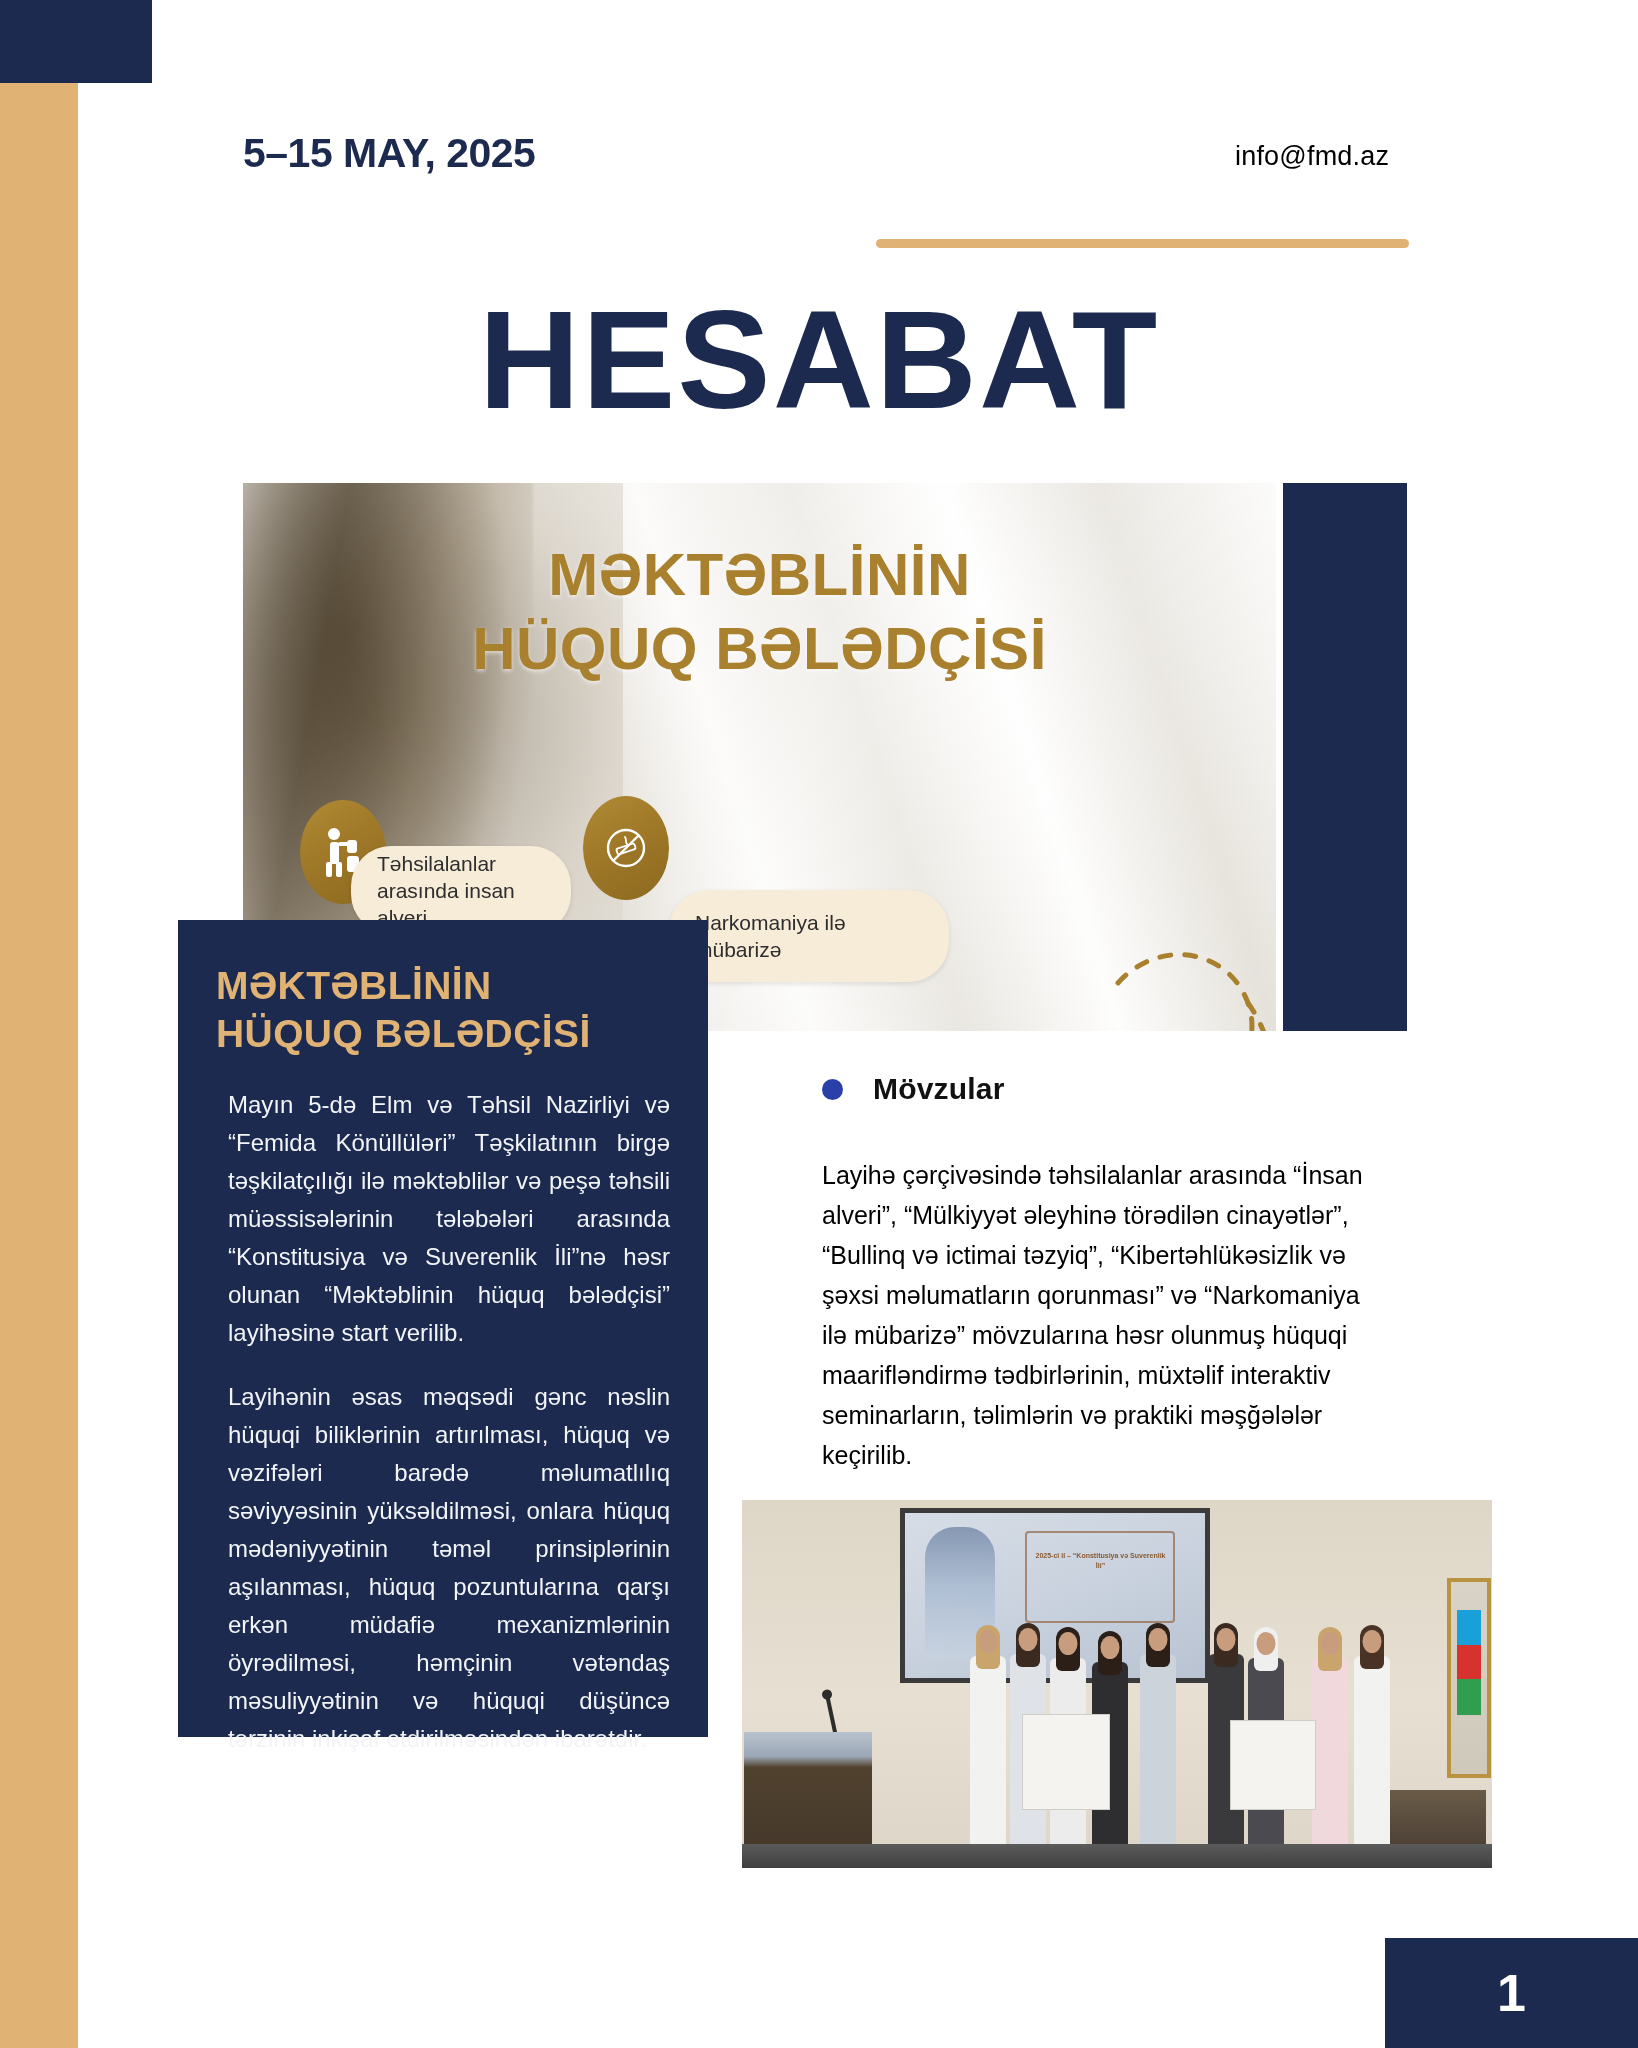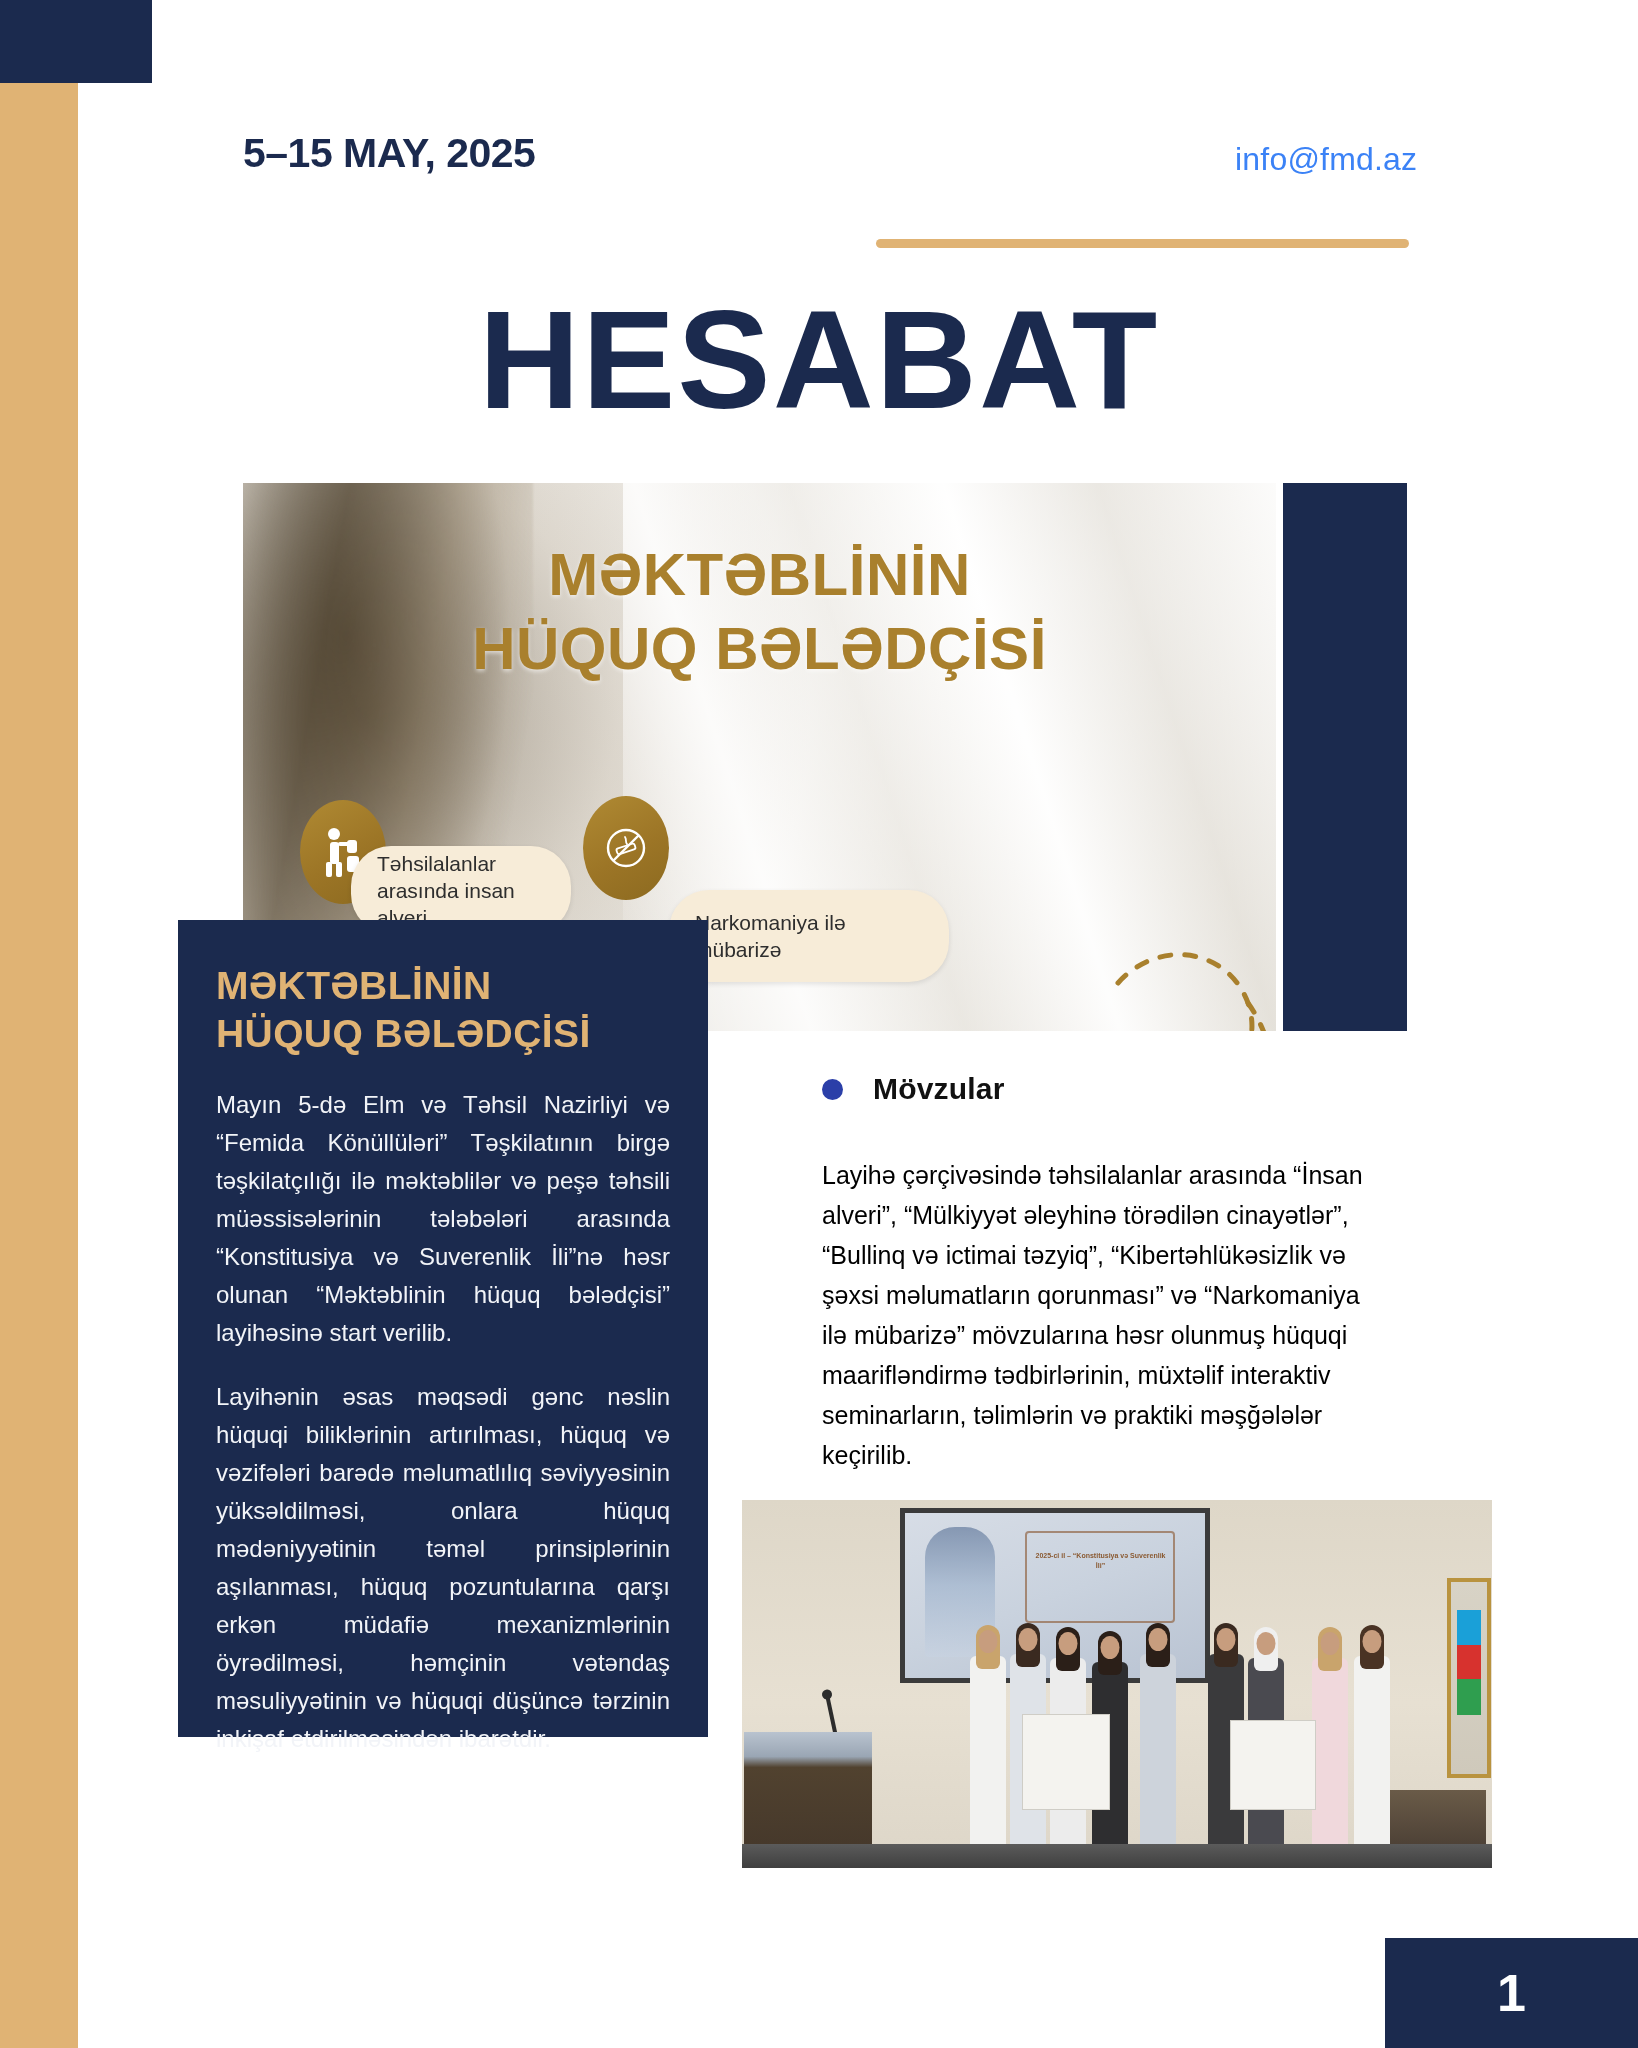--- a/index.html
+++ b/index.html
@@ -43,23 +43,23 @@
     font-size: 41px;
     font-weight: 800;
     letter-spacing: -0.5px;
     color: #1b2a4e;
     font-family: "Liberation Sans", sans-serif;
     white-space: nowrap;
   }
   .header-email {
     position: absolute;
     left: 1235px; top: 11px;
-    font-size: 32px;
+    font-size: 27px;
     font-weight: 400;
-    color: #3b82f6;
+    color: #000000;
     letter-spacing: 0.2px;
     white-space: nowrap;
   }
 
   .gold-rule {
     position: absolute;
     left: 876px; top: 239px;
     width: 533px; height: 9px;
     background: #e0b374;
     border-radius: 5px;
@@ -175,20 +175,21 @@
     letter-spacing: 0.4px;
     margin-bottom: 28px;
   }
   .navy-card p {
     color: #f2f4f8;
     font-size: 24px;
     line-height: 38px;
     text-align: justify;
     margin-bottom: 26px;
     font-weight: 300;
+    margin-left: 12px;
   }
 
   
   .topics-head {
     position: absolute;
     left: 822px; top: 1072px;
     display: flex;
     align-items: center;
     gap: 30px;
   }

